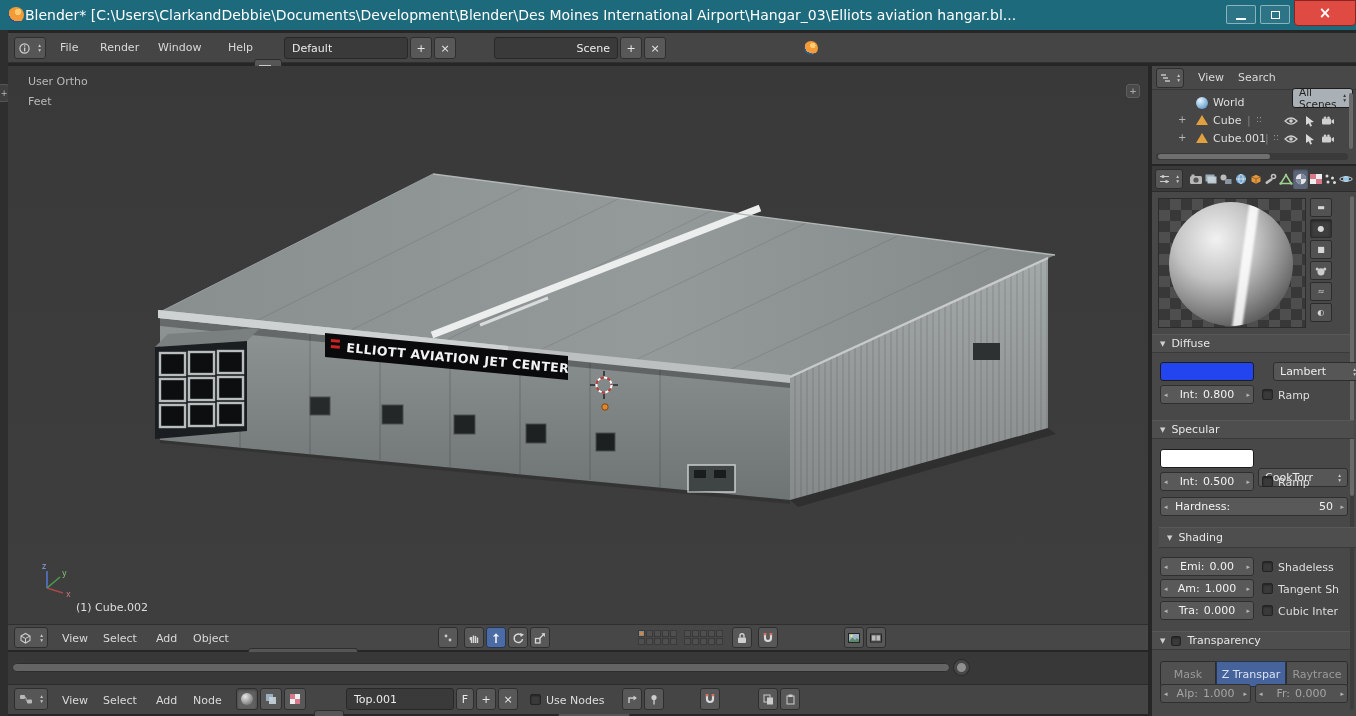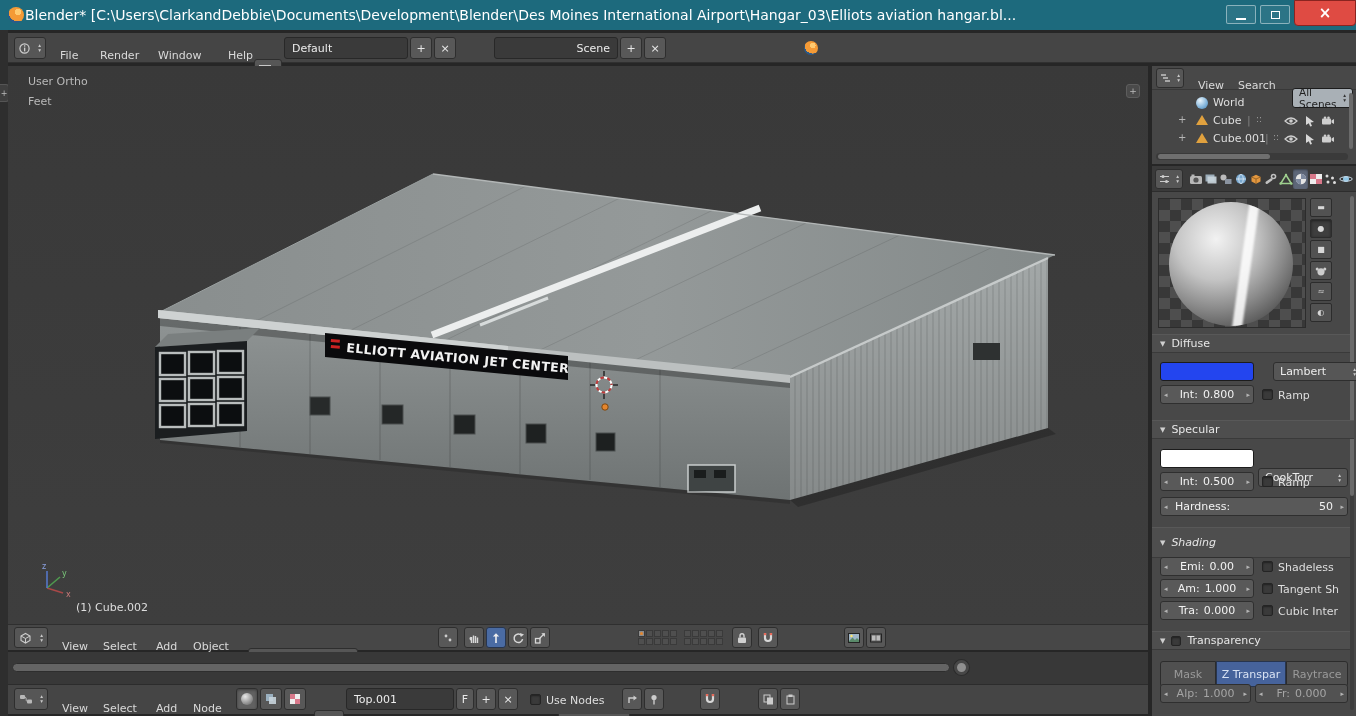--- a/index.html
+++ b/index.html
@@ -1,20 +1,20 @@
 <!DOCTYPE html>
 <html><head>
 <meta charset="utf-8">
 <style>
   *{margin:0;padding:0;box-sizing:border-box;font-family:"DejaVu Sans",sans-serif;}
   html,body{background:#111;}
   #app{position:relative;width:1356px;height:716px;background:#262626;overflow:hidden;font-size:11px;color:#ddd;}
   .r{position:absolute;}
   .flex{display:flex;align-items:center;}
-  .menu{color:#d9d9d9;cursor:default;margin-top:8px;}
+  .menu{color:#d9d9d9;cursor:default;}
   .tbtn{background:#585858;border:1px solid #2e2e2e;border-radius:3px;display:flex;align-items:center;justify-content:center;gap:3px;color:#e8e8e8;}
   .dfield{background:#3a3a3a;border:1px solid #282828;border-radius:3px;color:#ececec;display:flex;align-items:center;padding:0 7px;}
   .dd{background:#565656;border:1px solid #2e2e2e;border-radius:3px;display:flex;align-items:center;padding:0 6px;color:#ececec;position:relative;}
   .dd::after{content:"\25B4\A\25BE";white-space:pre;font-size:5.5px;line-height:5px;margin-left:auto;color:#c9c9c9;text-align:center;}
   .dd.light{background:#a9b0b6;color:#1f1f1f;border-color:#1c1c1c;}
   .dd.light::after{color:#333;}
   .num{background:#595959;border:1px solid #2f2f2f;border-radius:3px;display:flex;align-items:center;justify-content:center;gap:5px;color:#f2f2f2;position:absolute;}
   .num::before{content:"\25C2";font-size:7px;color:#b4b4b4;position:absolute;left:3px;top:50%;transform:translateY(-50%);}
   .num::after{content:"\25B8";font-size:7px;color:#b4b4b4;position:absolute;right:3px;top:50%;transform:translateY(-50%);}
   .num.spread{justify-content:space-between;padding:0 14px;}
@@ -710,21 +710,21 @@
       <span>Int:</span>
         <span>0.500</span>
     </div>
     <span class="r chk" style="left:110px;top:310px;"></span>
     <span class="r lbl" style="left:126px;top:310px;">Ramp</span>
     <div class="num spread" style="left:8px;top:331px;width:188px;height:19px;">
       <span>Hardness:</span>
         <span>50</span>
     </div>
 
-    <div class="ph" style="left:0;top:361px;width:198px;height:31px;font-style:italic;">
+    <div class="ph" style="left:7px;top:361px;width:198px;height:21px;">
         <span>Shading</span>
       </div>
     <div class="num" style="left:8px;top:391px;width:94px;height:19px;">
       <span>Emi:</span>
         <span>0.00</span>
     </div>
     <span class="r chk" style="left:110px;top:395px;"></span>
     <span class="r lbl" style="left:126px;top:395px;">Shadeless</span>
     <div class="num" style="left:8px;top:413px;width:94px;height:19px;">
       <span>Am:</span>

